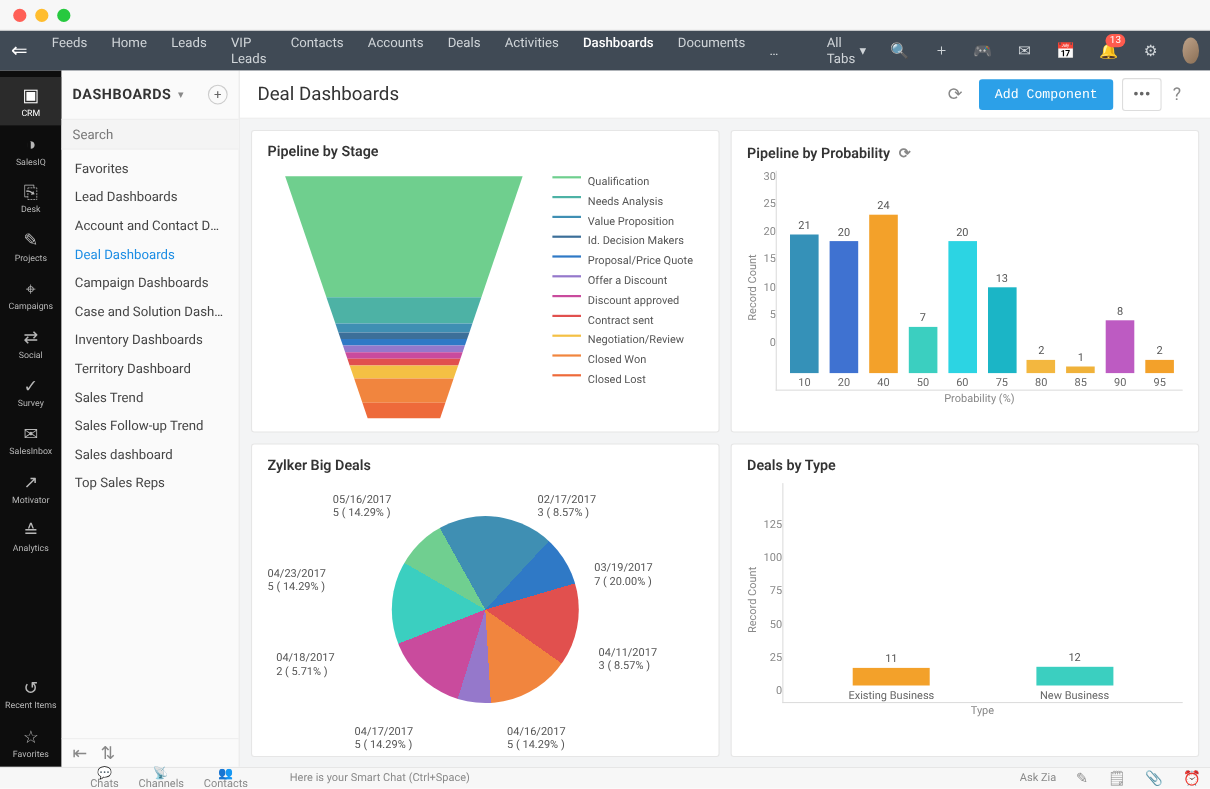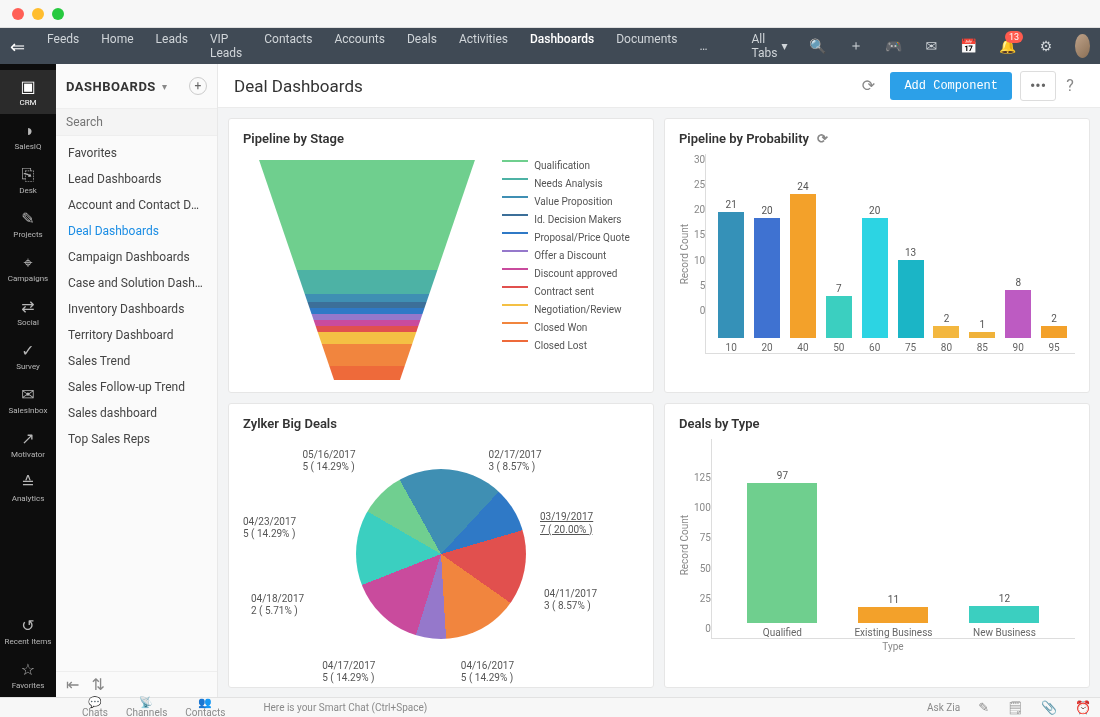--- a/index.html
+++ b/index.html
@@ -341,32 +341,33 @@
                   <div class="barval">8</div>
                   <div class="bar" style="height:48px;background:#bd5bc2;max-width:26px;"></div>
                   <div class="barlbl">90</div>
                 </div>
                 <div class="barcol">
                   <div class="barval">2</div>
                   <div class="bar" style="height:12px;background:#f3a12a;max-width:26px;"></div>
                   <div class="barlbl">95</div>
                 </div>
               </div>
+            <div class="xlabel">Probability (%)</div>
           </div>
         </div>
       </div>
 
       <div class="card">
         <div class="card-title">
             <span>Zylker Big Deals</span>
           </div>
         <div class="pie-wrap" id="pie-wrap">
           <div class="pie" id="pie-chart" style="background: conic-gradient(from -60deg, rgb(112, 207, 144) 0%, rgb(112, 207, 144) 8.57%, rgb(63, 143, 179) 8.57%, rgb(63, 143, 179) 28.57%, rgb(47, 121, 198) 28.57%, rgb(47, 121, 198) 37.14%, rgb(225, 80, 78) 37.14%, rgb(225, 80, 78) 51.43%, rgb(241, 133, 62) 51.43%, rgb(241, 133, 62) 65.72%, rgb(149, 120, 203) 65.72%, rgb(149, 120, 203) 71.43%, rgb(201, 75, 157) 71.43%, rgb(201, 75, 157) 85.72%, rgb(59, 207, 192) 85.72%, rgb(59, 207, 192) 100.01%);"></div>
         <div class="pie-label" style="left: 62%; top: 4%;">02/17/2017<br>3 ( 8.57% )</div>
-            <div class="pie-label" style="left: 75%; top: 30%; text-decoration: underline;">03/19/2017<br>7 ( 20.00% )</div>
+            <div class="pie-label" style="left: 75%; top: 30%;">03/19/2017<br>7 ( 20.00% )</div>
             <div class="pie-label" style="left: 76%; top: 62%;">04/11/2017<br>3 ( 8.57% )</div>
             <div class="pie-label" style="left: 55%; top: 92%;">04/16/2017<br>5 ( 14.29% )</div>
             <div class="pie-label" style="left: 20%; top: 92%;">04/17/2017<br>5 ( 14.29% )</div>
             <div class="pie-label" style="left: 2%; top: 64%;">04/18/2017<br>2 ( 5.71% )</div>
             <div class="pie-label" style="left: 0%; top: 32%;">04/23/2017<br>5 ( 14.29% )</div>
             <div class="pie-label" style="left: 15%; top: 4%;">05/16/2017<br>5 ( 14.29% )</div>
           </div>
       </div>
 
       <div class="card">
@@ -379,25 +380,20 @@
               <div>125</div>
               <div>100</div>
               <div>75</div>
               <div>50</div>
               <div>25</div>
               <div>0</div>
             </div>
           <div style="flex:1;">
             <div class="bars" id="type-bars" style="gap:30px;padding:0 30px;">
                 <div class="barcol">
-                  <div class="barval">97</div>
-                  <div class="bar" style="height:140px;background:#6fcf8e;max-width:70px;"></div>
-                  <div class="barlbl">Qualified</div>
-                </div>
-                <div class="barcol">
                   <div class="barval">11</div>
                   <div class="bar" style="height:16px;background:#f3a12a;max-width:70px;"></div>
                   <div class="barlbl">Existing Business</div>
                 </div>
                 <div class="barcol">
                   <div class="barval">12</div>
                   <div class="bar" style="height:17px;background:#3bcfc0;max-width:70px;"></div>
                   <div class="barlbl">New Business</div>
                 </div>
               </div>

